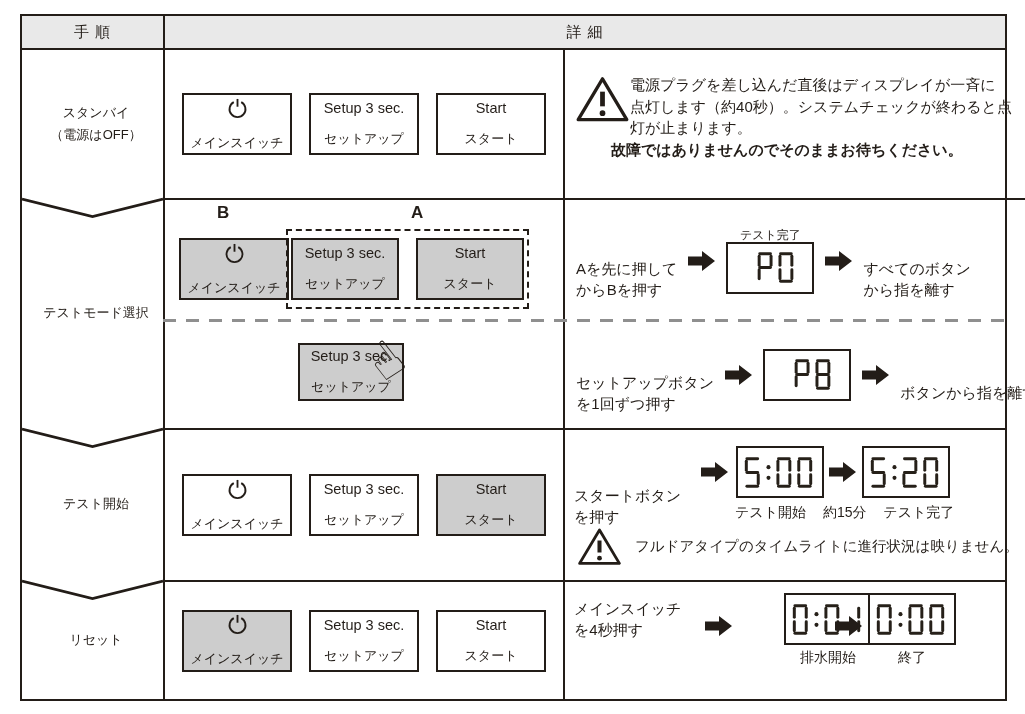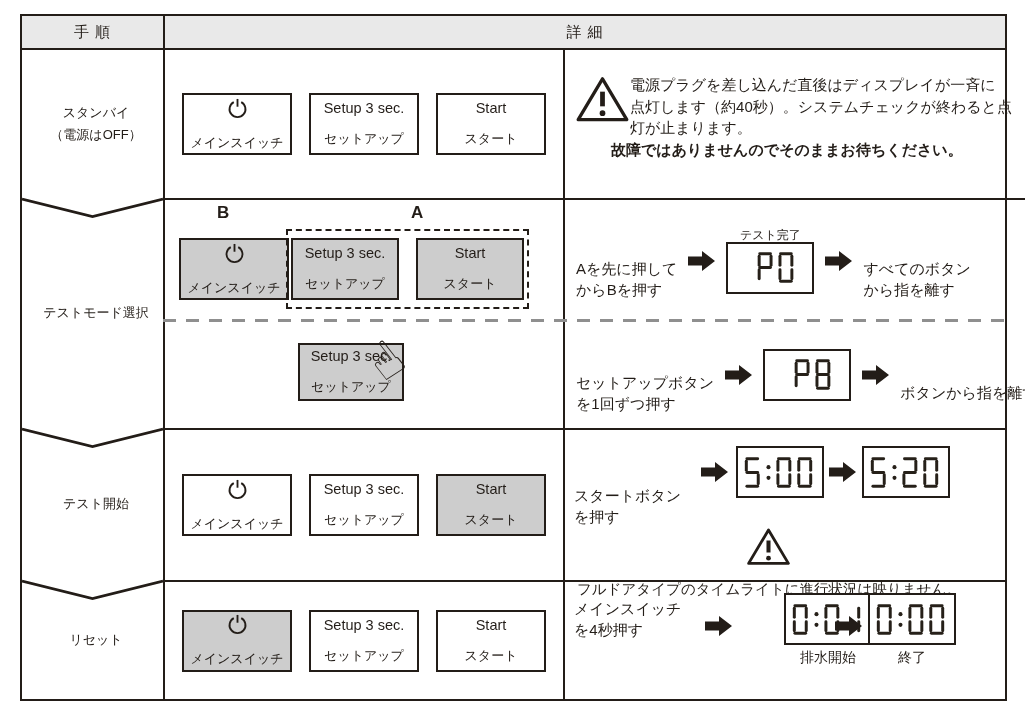--- a/index.html
+++ b/index.html
@@ -73,21 +73,21 @@
 
   
   .d3 { position:relative; }
   .d3 .instr { position:absolute; left:9px; top:19px; }
   .d3 .ar1 { position:absolute; left:136px; top:32px; }
   .d3 .dp1 { position:absolute; left:171px; top:16px; }
   .d3 .ar2 { position:absolute; left:264px; top:32px; }
   .d3 .dp2 { position:absolute; left:297px; top:16px; }
   .d3 .caps { position:absolute; left:170px; top:74px; font-size:14px; white-space:nowrap; }
   .d3 .caps span { margin-right:13px; }
-  .d3 .warn { position:absolute; left:12px; top:96px; display:flex; align-items:center; gap:13px;flex-direction:column; }
+  .d3 .warn { position:absolute; left:12px; top:96px; display:flex; align-items:center; gap:13px; }
   .d3 .warn-text { font-size:14.5px; line-height:19.5px; white-space:nowrap; }
 
   
   .d4 { position:relative; }
   .d4 .main-instr { position:absolute; left:9px; top:16px; font-size:15px; line-height:21px; white-space:nowrap; }
   .d4 .note { position:absolute; left:2px; top:64px; font-size:11.5px; line-height:15px; white-space:nowrap; }
   .d4 .ar1 { position:absolute; left:140px; top:34px; }
   .d4 .dp1 { position:absolute; left:172px; top:11px;padding-left:47px; }
   .d4 .ar2 { position:absolute; left:270px; top:34px; }
   .d4 .dp2 { position:absolute; left:303px; top:11px; }
@@ -342,20 +342,25 @@
                   <line x1="2" y1="1.5" x2="11" y2="1.5" stroke="#262019" stroke-width="2.5" stroke-linecap="round"></line>
                   <line x1="11.5" y1="3.6" x2="11.5" y2="11.2" stroke="#262019" stroke-width="2.5" stroke-linecap="round"></line>
                   <line x1="11.5" y1="14.8" x2="11.5" y2="22.4" stroke="#262019" stroke-width="2.5" stroke-linecap="round"></line>
                   <line x1="2" y1="24.5" x2="11" y2="24.5" stroke="#262019" stroke-width="2.5" stroke-linecap="round"></line>
                   <line x1="1.5" y1="14.8" x2="1.5" y2="22.4" stroke="#262019" stroke-width="2.5" stroke-linecap="round"></line>
                   <line x1="1.5" y1="3.6" x2="1.5" y2="11.2" stroke="#262019" stroke-width="2.5" stroke-linecap="round"></line>
                 </g>
               </svg>
           </div>
         </div>
+        <div class="caps">
+          <span>テスト開始</span>
+          <span>約15分</span>
+          <span>テスト完了</span>
+        </div>
         <div class="warn">
           <svg class="warn-tri" width="45" height="41" viewBox="0 0 60 54">
             <path d="M30 5 L56.5 49.5 L3.5 49.5 Z" fill="none" stroke="#231d18" stroke-width="3.8" stroke-linejoin="round"></path>
             <line x1="30" y1="19" x2="30" y2="35" stroke="#231d18" stroke-width="5.4"></line>
             <circle cx="30" cy="42.5" r="3.2" fill="#231d18"></circle>
           </svg>
           <div class="warn-text">
             <div>フルドアタイプのタイムライトに進行状況は映りません。</div>
           </div>
         </div>

